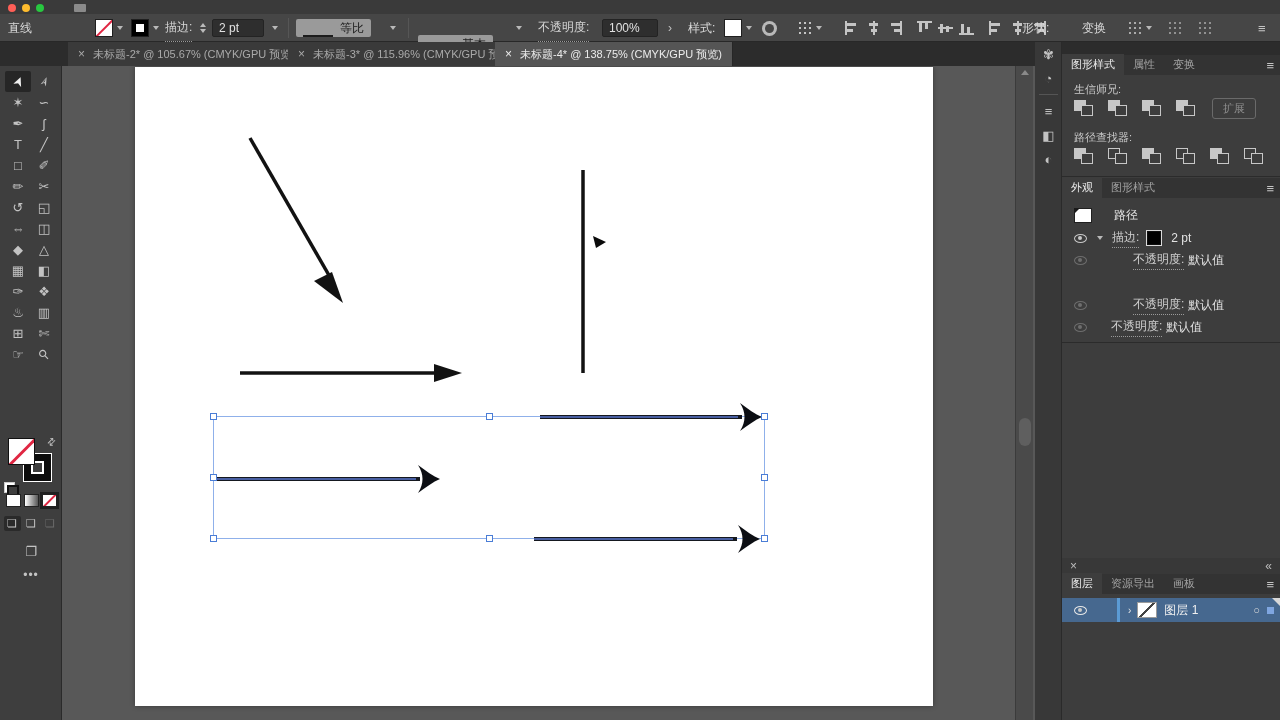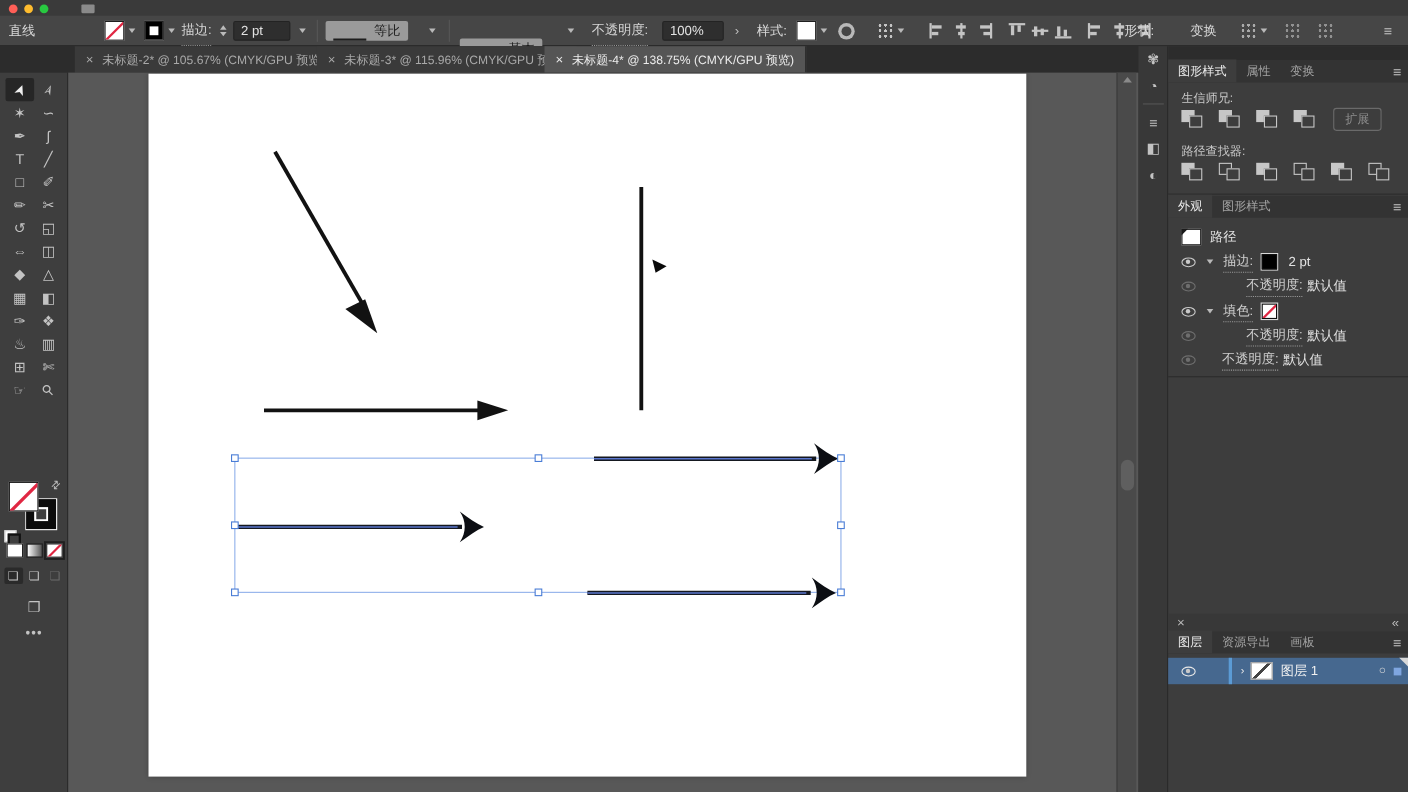--- a/index.html
+++ b/index.html
@@ -515,39 +515,33 @@
       </div>
     <div class="divline" style="top:134px"></div>
 
     <div class="ptabs" style="top:136px">
       <span class="ptab active">外观</span>
       <span class="ptab">图形样式</span>
       <span class="pmenu">≡</span>
     </div>
     <div class="approw" style="top:162px">
       <span style="margin-left:12px" id="path-thumb"></span>
-      <span style="margin-left:8px; color:#e2e2e2">路径</span>
+      <span style="margin-left:22px; color:#e2e2e2">路径</span>
     </div>
     <div class="approw" style="top:185px">
       <span class="eye" style="margin-left:12px"></span>
       <span class="vchev" style="margin-left:10px"></span>
       <span class="u-dot" style="margin-left:9px">描边:</span>
       <span class="sw-sm" style="margin-left:8px"></span>
       <span style="margin-left:10px; color:#e2e2e2">2 pt</span>
     </div>
     <div class="approw" style="top:207px">
       <span class="eye dim" style="margin-left:12px"></span>
       <span class="u-dot" style="margin-left:46px">不透明度:</span>
       <span style="margin-left:4px; color:#e2e2e2">默认值</span>
-    </div>
-    <div class="approw" style="top:230px">
-      <span class="eye" style="margin-left:12px"></span>
-      <span class="vchev" style="margin-left:10px"></span>
-      <span class="u-dot" style="margin-left:9px">填色:</span>
-      <span class="sw-sm none" style="margin-left:8px"></span>
     </div>
     <div class="approw" style="top:252px">
       <span class="eye dim" style="margin-left:12px"></span>
       <span class="u-dot" style="margin-left:46px">不透明度:</span>
       <span style="margin-left:4px; color:#e2e2e2">默认值</span>
     </div>
     <div class="approw" style="top:274px">
       <span class="eye dim" style="margin-left:12px"></span>
       <span class="u-dot" style="margin-left:24px">不透明度:</span>
       <span style="margin-left:4px; color:#e2e2e2">默认值</span>

